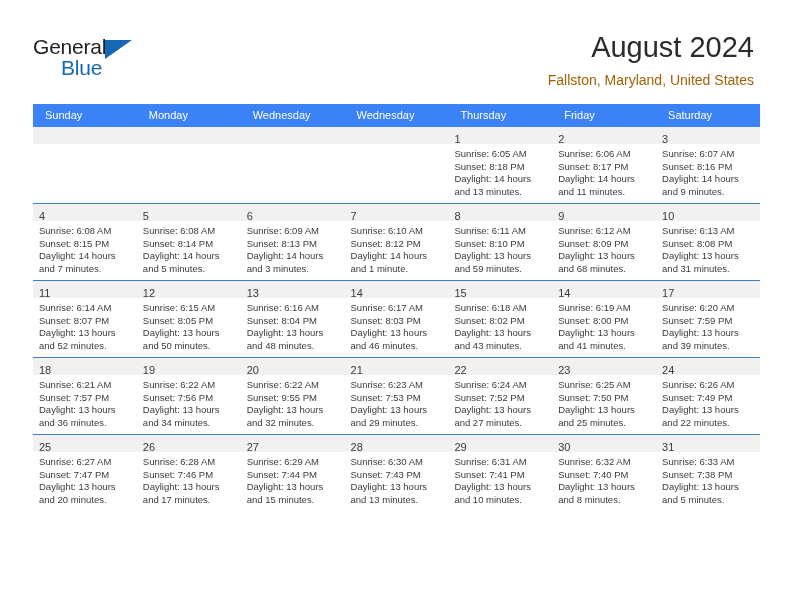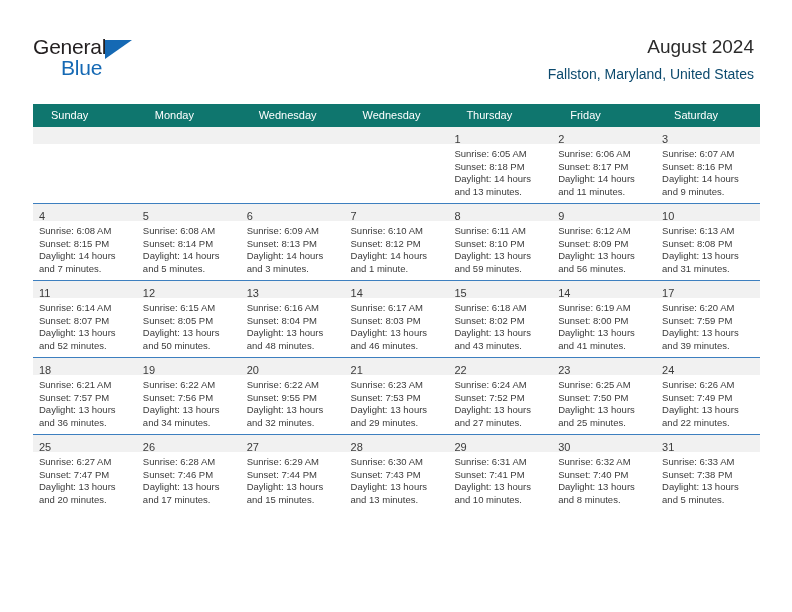--- a/index.html
+++ b/index.html
@@ -68,50 +68,51 @@
     text-align: right;
   }
 
   .title-block {
     position: absolute;
     right: 38px;
     top: 30px;
     text-align: right;
   }
   .cal-title {
-    font-size: 19px;
+    font-size: 29px;
     font-weight: normal;
     color: #2b2b2b;
     line-height: 34px;
     white-space: nowrap;
   }
   .cal-subtitle {
     font-size: 14px;
     font-weight: normal;
-    color: #0c4a6e;
+    color: #a16207;
     line-height: 20px;
+    margin-top: 6px;
     white-space: nowrap;
   }
 
   
   .calendar {
     position: absolute;
     left: 33px;
     top: 104px;
     width: 727px;
     border-collapse: collapse;
     table-layout: fixed;
   }
   .calendar th {
-    background: #0f766e;
+    background: #3b82f6;
     color: #ffffff;
     font-size: 11px;
     font-weight: normal;
     text-align: left;
-    padding: 5px 0 6px 18px;
+    padding: 5px 0 6px 12px;
     height: 12px;
     border: none;
   }
   .calendar td {
     vertical-align: top;
     padding: 0;
     border: none;
     border-top: 1.5px solid #3d7fbf;
     height: 76px;
     width: 103.85px;
@@ -262,21 +263,21 @@
               <div class="cell-line">Daylight: 13 hours</div>
               <div class="cell-line">and 59 minutes.</div>
             </div>
           </td>
           <td>
             <div class="daynum-band"><span class="daynum">9</span></div>
             <div class="cell-body">
               <div class="cell-line">Sunrise: 6:12 AM</div>
               <div class="cell-line">Sunset: 8:09 PM</div>
               <div class="cell-line">Daylight: 13 hours</div>
-              <div class="cell-line">and 56 minutes.</div>
+              <div class="cell-line">and 68 minutes.</div>
             </div>
           </td>
           <td>
             <div class="daynum-band"><span class="daynum">10</span></div>
             <div class="cell-body">
               <div class="cell-line">Sunrise: 6:13 AM</div>
               <div class="cell-line">Sunset: 8:08 PM</div>
               <div class="cell-line">Daylight: 13 hours</div>
               <div class="cell-line">and 31 minutes.</div>
             </div>

